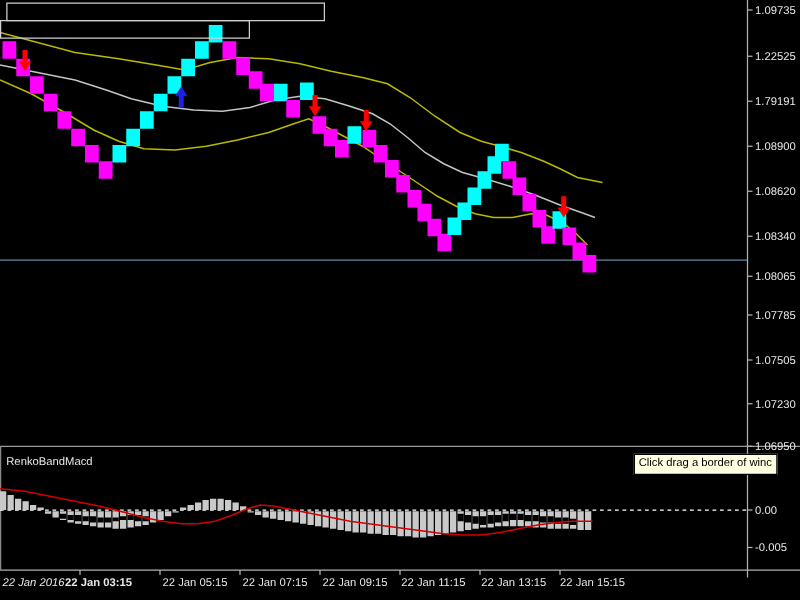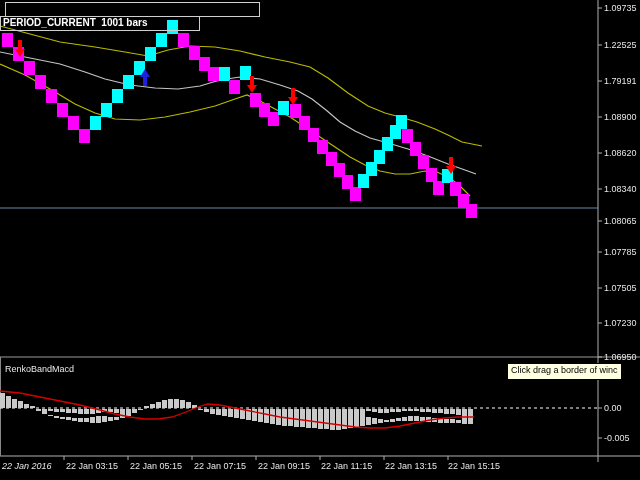--- a/index.html
+++ b/index.html
@@ -218,21 +218,20 @@
       <rect x="438" y="413" width="5" height="5" fill="#000000"></rect>
       <rect x="444" y="414" width="5" height="5" fill="#000000"></rect>
       <rect x="450" y="414" width="5" height="5" fill="#000000"></rect>
       <rect x="456" y="415" width="5" height="5" fill="#000000"></rect>
       <polyline points="0,391 20,393 40,397 60,401 80,405 100,410 115,414 130,417 145,419 158,419 172,417 186,412 198,407 208,404 220,405 235,408 250,411 265,414 280,417 295,419 310,421 325,423 340,425 355,427 370,428 385,428 400,426 415,423 430,420 445,418 458,417 474,417" fill="none" stroke="#d40000" stroke-width="1.3"></polyline>
     </svg>
 
   <div class="title-box"></div>
 
   <div class="period-box"></div>
-  <div class="title-text" style="left:3px;top:17px;">PERIOD_CURRENT  1001 bars</div>
 
   <div class="ind-name">RenkoBandMacd</div>
 
   <div class="price-box">1.08140</div>
 
   <div class="tooltip">Click drag a border of winc</div>
 
   <div id="labels-layer">
       <div class="axis-label" style="top: 3px;">1.09735</div>
       <div class="axis-label" style="top: 40px;">1.22525</div>
@@ -241,21 +240,21 @@
       <div class="axis-label" style="top: 148px;">1.08620</div>
       <div class="axis-label" style="top: 184px;">1.08340</div>
       <div class="axis-label" style="top: 216px;">1.08065</div>
       <div class="axis-label" style="top: 247px;">1.07785</div>
       <div class="axis-label" style="top: 283px;">1.07505</div>
       <div class="axis-label" style="top: 318px;">1.07230</div>
       <div class="axis-label" style="top: 352px;">1.06950</div>
       <div class="axis-label" style="top: 403px;">0.00</div>
       <div class="axis-label" style="top: 433px;">-0.005</div>
       <div class="time-label" style="left: 2px; font-style: italic;">22 Jan 2016</div>
-      <div class="time-label" style="left: 66px;">22 Jan 03:15</div>
+      <div class="time-label" style="left: 52px; font-weight: bold;">22 Jan 03:15</div>
       <div class="time-label" style="left: 130px;">22 Jan 05:15</div>
       <div class="time-label" style="left: 194px;">22 Jan 07:15</div>
       <div class="time-label" style="left: 258px;">22 Jan 09:15</div>
       <div class="time-label" style="left: 321px;">22 Jan 11:15</div>
       <div class="time-label" style="left: 385px;">22 Jan 13:15</div>
       <div class="time-label" style="left: 448px;">22 Jan 15:15</div>
     </div>
 </div>
 
 </body></html>

